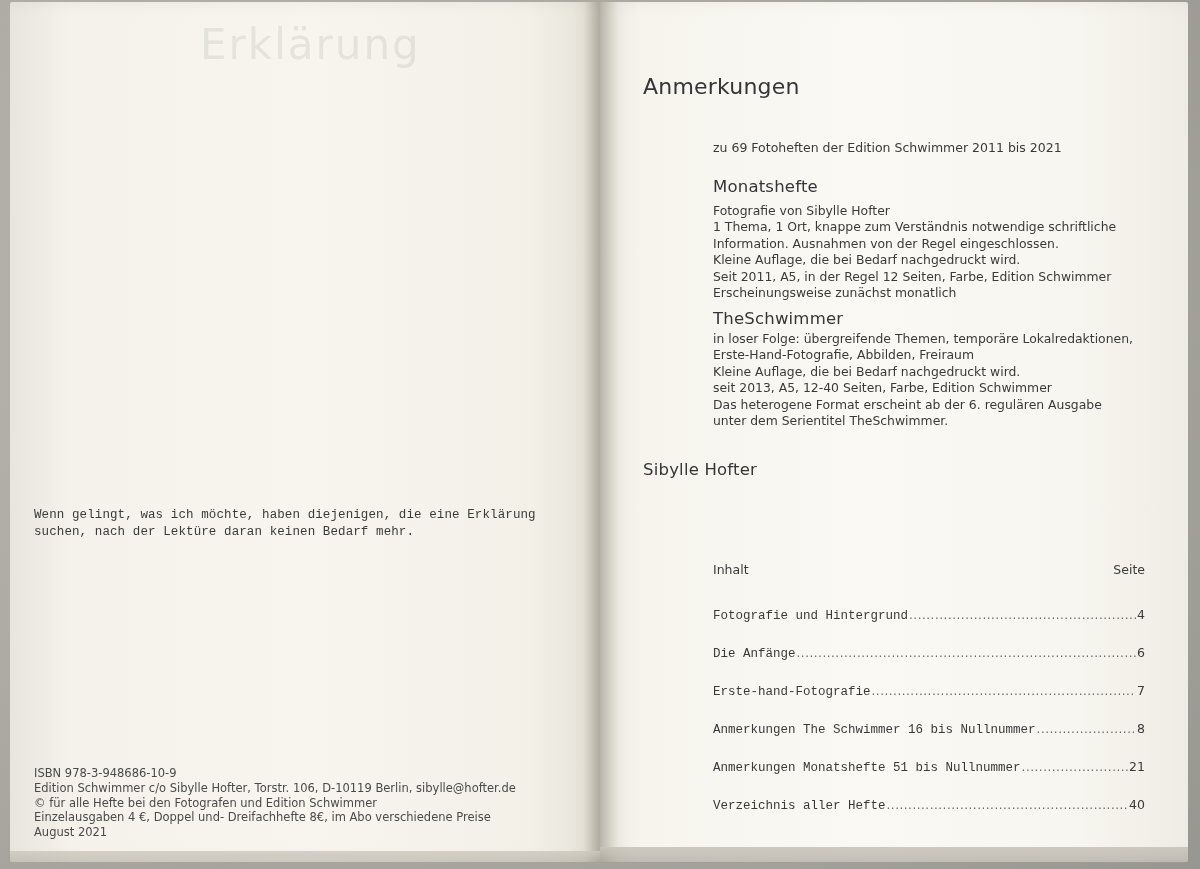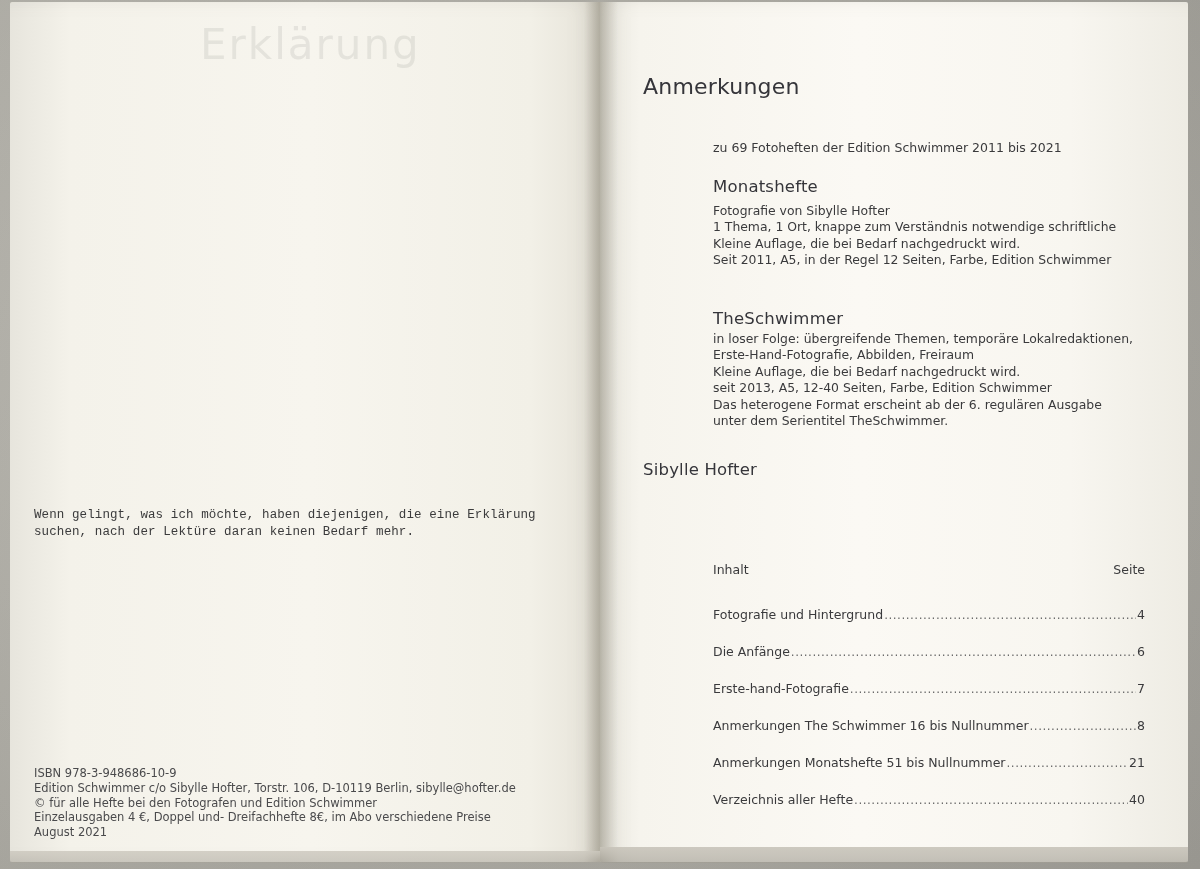--- a/index.html
+++ b/index.html
@@ -182,21 +182,21 @@
     margin-bottom: 30px;
   }
   .toc-row {
     display: flex;
     align-items: baseline;
     font-size: 12.5px;
     color: #3a3a3c;
     margin-bottom: 22px;
     white-space: nowrap;
   }
-  .toc-label { flex: 0 0 auto; }
+  .toc-label { flex: 0 0 auto; font-family: Liberation Mono, monospace; }
   .toc-dots {
     flex: 1 1 auto;
     overflow: hidden;
     white-space: nowrap;
     color: #6a6a6a;
     font-size: 12px;
     margin: 0 1px;
     letter-spacing: 0.5px;
   }
   .toc-page { flex: 0 0 auto; }
@@ -246,22 +246,24 @@
 
     <div class="gutter"></div>
 
     <div class="r anmerkungen-title">Anmerkungen</div>
     <div class="r subtitle-line">zu 69 Fotoheften der Edition Schwimmer 2011 bis 2021</div>
 
     <div class="r sec-head monats">Monatshefte</div>
     <div class="r sec-body monats">
       <div>Fotografie von Sibylle Hofter</div>
       <div>1 Thema, 1 Ort, knappe zum Verständnis notwendige schriftliche</div>
+      <div>Information. Ausnahmen von der Regel eingeschlossen.</div>
       <div>Kleine Auflage, die bei Bedarf nachgedruckt wird.</div>
       <div>Seit 2011, A5, in der Regel 12 Seiten, Farbe, Edition Schwimmer</div>
+      <div>Erscheinungsweise zunächst monatlich</div>
     </div>
 
     <div class="r sec-head schwimmer">TheSchwimmer</div>
     <div class="r sec-body schwimmer">
       <div>in loser Folge: übergreifende Themen, temporäre Lokalredaktionen,</div>
       <div>Erste-Hand-Fotografie, Abbilden, Freiraum</div>
       <div>Kleine Auflage, die bei Bedarf nachgedruckt wird.</div>
       <div>seit 2013, A5, 12-40 Seiten, Farbe, Edition Schwimmer</div>
       <div>Das heterogene Format erscheint ab der 6. regulären Ausgabe</div>
       <div>unter dem Serientitel TheSchwimmer.</div>

